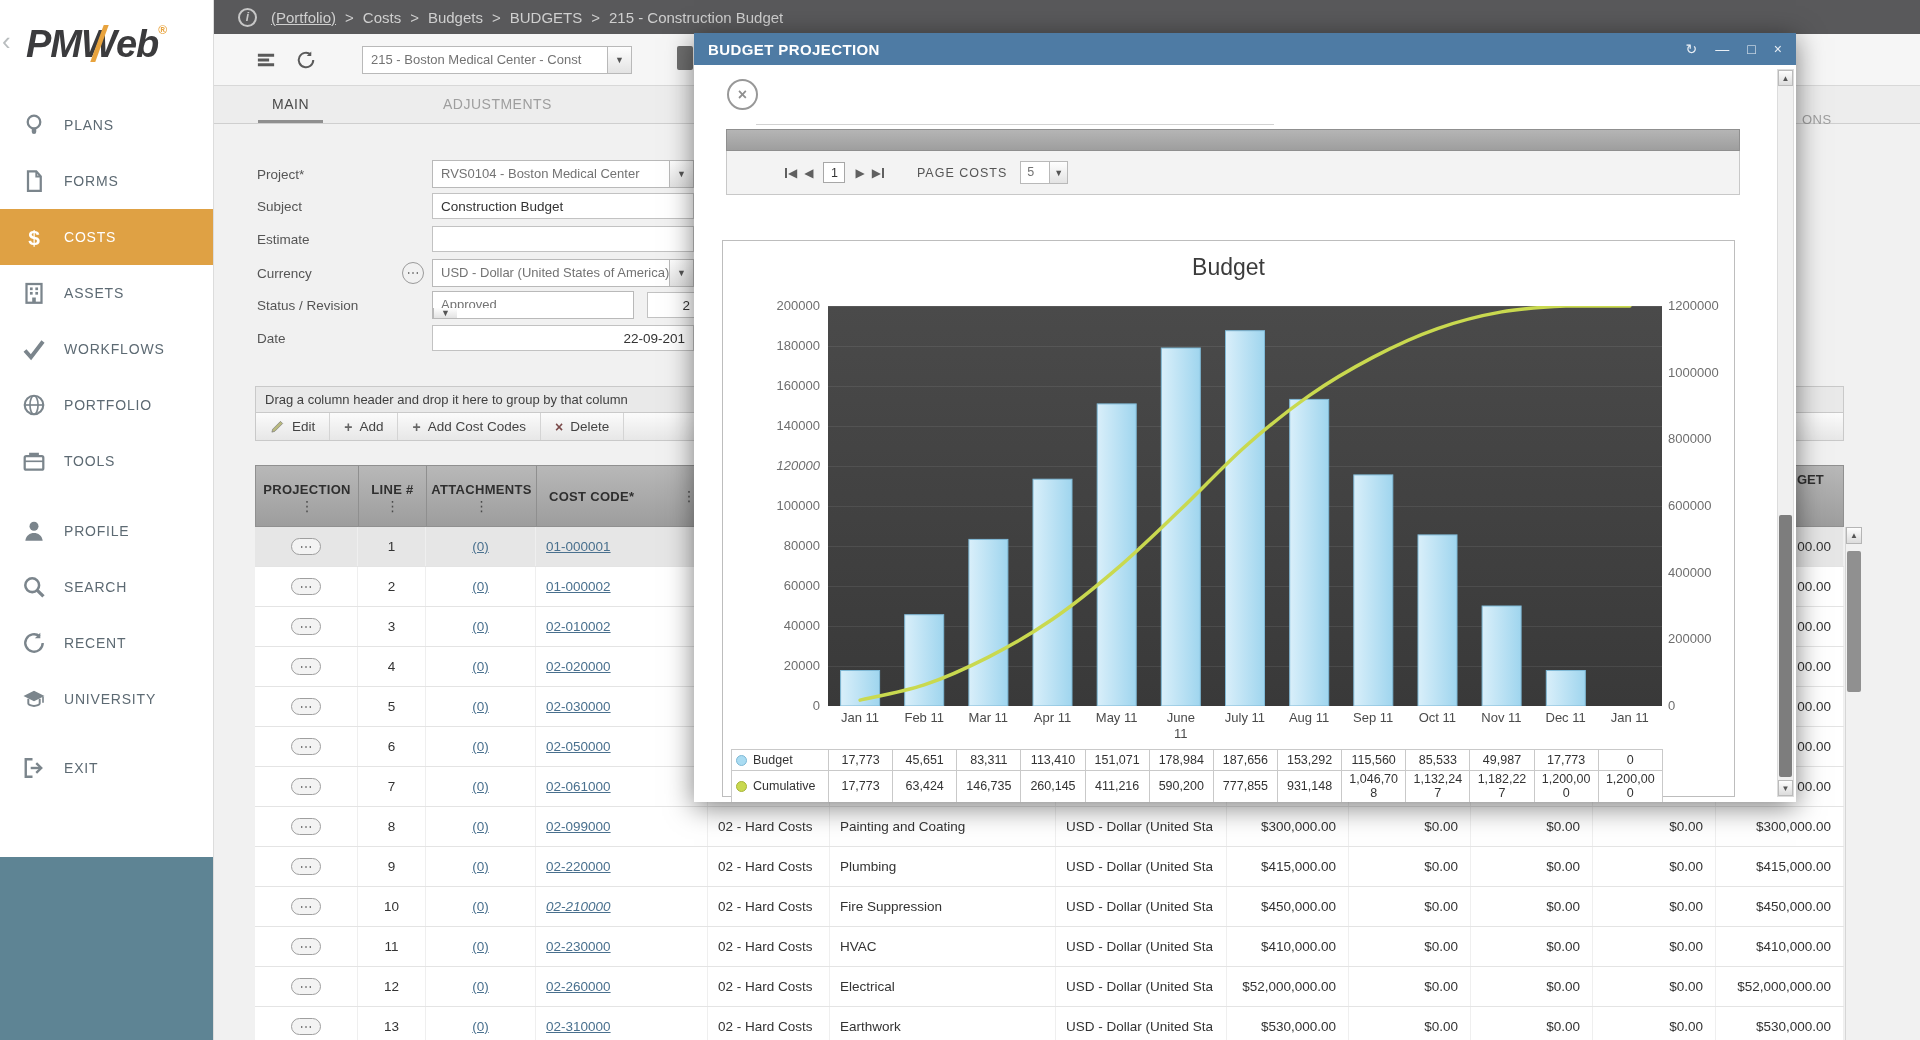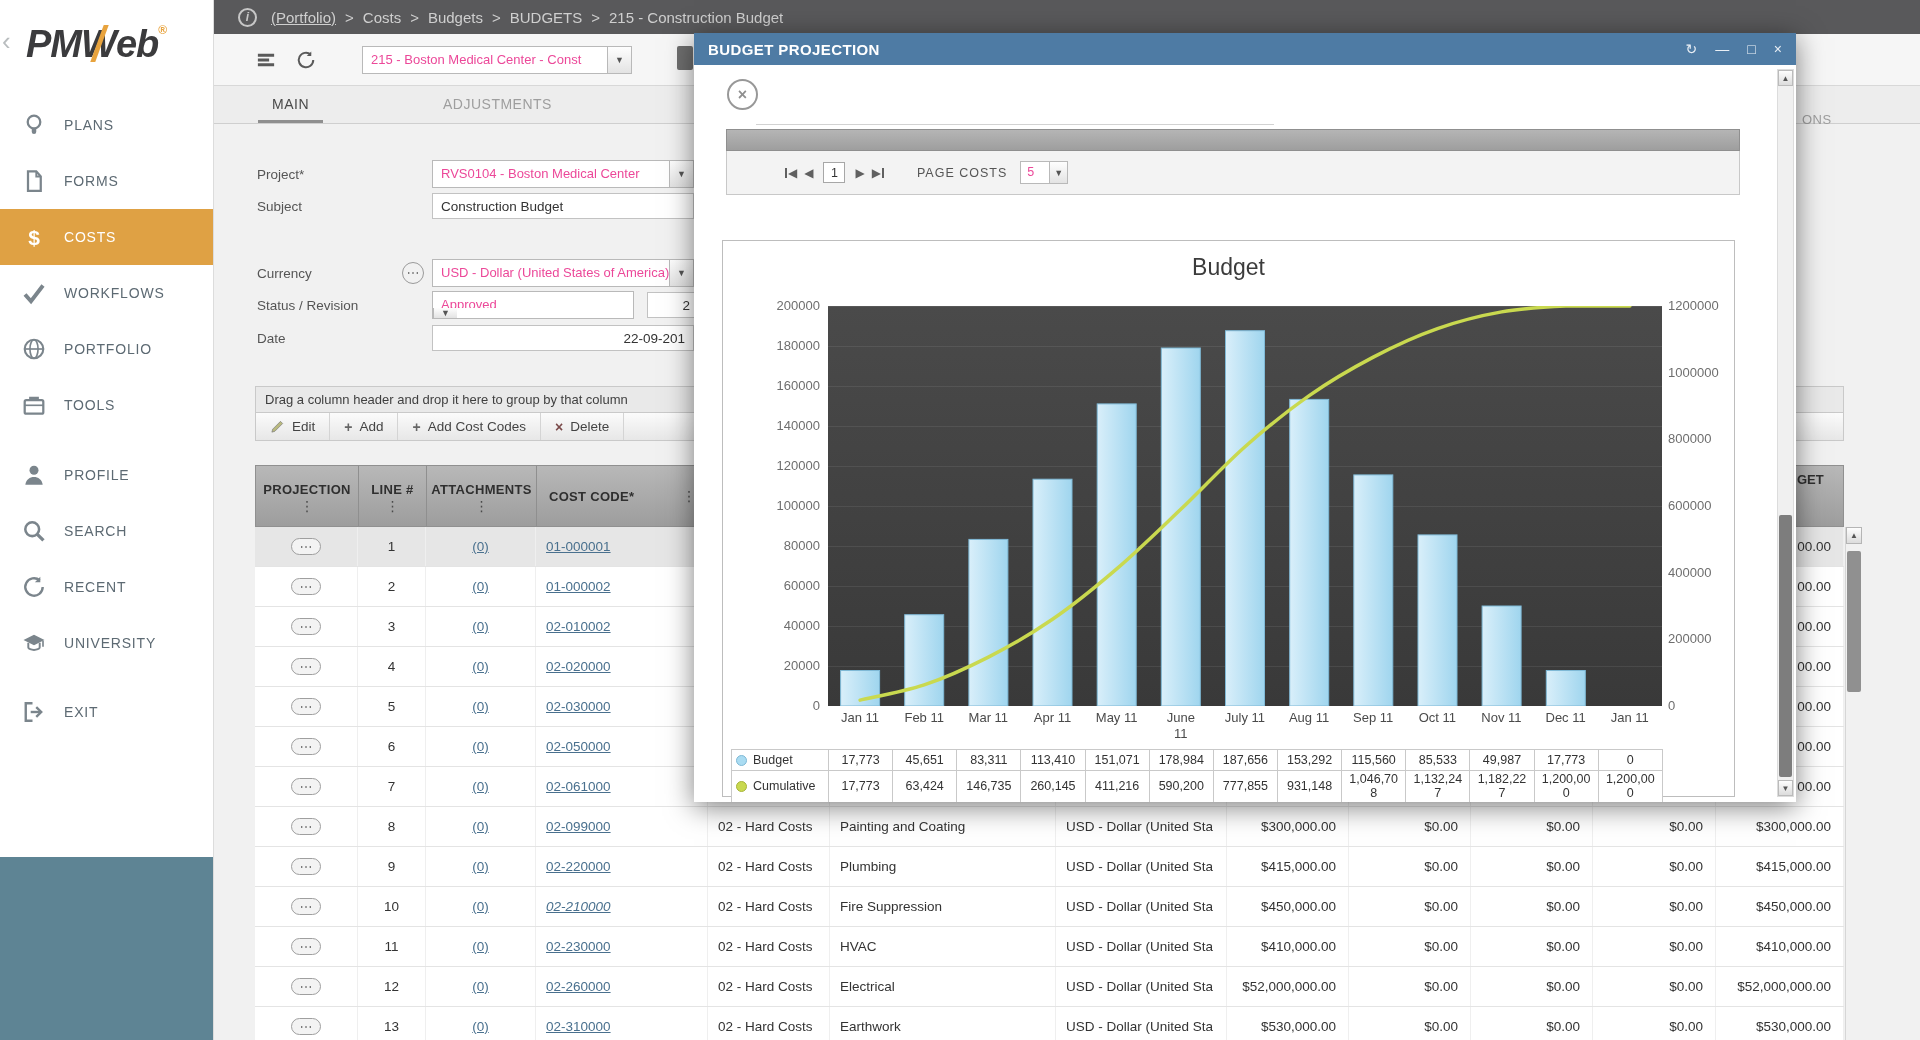--- a/index.html
+++ b/index.html
@@ -25,21 +25,21 @@
 .sidebar-footer{position:absolute;left:0;bottom:0;width:213px;height:183px;background:#5e8494}
 
 
 .topbar{position:absolute;left:214px;top:0;width:1706px;height:34px;background:#59595b;display:flex;align-items:center;gap:14px;padding-left:24px;z-index:2}
 .info-ic{width:19px;height:19px;border:2px solid #c7c7c7;border-radius:50%;color:#c7c7c7;font-size:12px;font-style:italic;font-weight:bold;display:flex;align-items:center;justify-content:center;flex:none}
 .crumbs{color:#cfcfcf;font-size:15px;display:flex;gap:9px;align-items:center;white-space:nowrap}
 .crumbs .link{text-decoration:underline;cursor:pointer}
 .toolbar2{position:absolute;left:214px;top:34px;width:1706px;height:52px;background:#f6f6f6;border-bottom:1px solid #d8d8d8;display:flex;align-items:center;padding-left:42px}
 .tb2-ic{margin-right:20px;display:flex;align-items:center}
 .combo{display:flex;height:28px;background:#fff;border:1px solid #b9b9b9}
-.combo .val{flex:1;padding:0 8px;line-height:26px;white-space:nowrap;overflow:hidden;font-size:13px;color:#ec4899}
+.combo .val{flex:1;padding:0 8px;line-height:26px;white-space:nowrap;overflow:hidden;font-size:13px;color:#737373}
 .combo .arr{width:24px;flex:none;border-left:1px solid #b9b9b9;background:linear-gradient(#fefefe,#e3e3e3);display:flex;align-items:center;justify-content:center;color:#555;font-size:9px}
 .record-combo{width:270px;margin-left:26px}
 .icon-sliver{position:absolute;left:677px;top:46px;width:16px;height:24px;background:#6f6f6f;border-radius:2px;z-index:1}
 
 
 .tabsrow{position:absolute;left:214px;top:86px;width:1706px;height:38px;background:#ededed;border-bottom:1px solid #cfcfcf;display:flex;align-items:stretch;padding-left:44px}
 .tab{font-size:14px;letter-spacing:.5px;padding:10px 14px 0;color:#9e9e9e;cursor:pointer}
 .tab.active{color:#4a4a4a;border-bottom:3px solid #8f8f8f}
 .tab + .tab{margin-left:106px}
 
@@ -142,20 +142,31 @@
           <span class="lbl">FORMS</span>
         </div>
         <div class="nav-item active">
           <svg width="24" height="24" viewBox="0 0 16 16">
             <text x="8" y="13" font-size="14" font-weight="bold" text-anchor="middle" fill="#ffffff" font-family="Liberation Sans, sans-serif">$</text>
           </svg>
           <span class="lbl">COSTS</span>
         </div>
         <div class="nav-item">
           <svg width="24" height="24" viewBox="0 0 16 16">
+            <rect x="3" y="2" width="10" height="12.5" fill="none" stroke="#7b858c" stroke-width="1.5"></rect>
+            <rect x="5.3" y="4.3" width="1.8" height="1.8" fill="#7b858c"></rect>
+            <rect x="8.9" y="4.3" width="1.8" height="1.8" fill="#7b858c"></rect>
+            <rect x="5.3" y="7.3" width="1.8" height="1.8" fill="#7b858c"></rect>
+            <rect x="8.9" y="7.3" width="1.8" height="1.8" fill="#7b858c"></rect>
+            <rect x="6.8" y="11" width="2.4" height="3.5" fill="#7b858c"></rect>
+          </svg>
+          <span class="lbl">ASSETS</span>
+        </div>
+        <div class="nav-item">
+          <svg width="24" height="24" viewBox="0 0 16 16">
             <path d="M2 9l4 4.5L14 3" fill="none" stroke="#7b858c" stroke-width="2.6"></path>
           </svg>
           <span class="lbl">WORKFLOWS</span>
         </div>
         <div class="nav-item">
           <svg width="24" height="24" viewBox="0 0 16 16">
             <circle cx="8" cy="8" r="6.2" fill="none" stroke="#7b858c" stroke-width="1.4"></circle>
             <ellipse cx="8" cy="8" rx="2.7" ry="6.2" fill="none" stroke="#7b858c" stroke-width="1.1"></ellipse>
             <line x1="1.8" y1="8" x2="14.2" y2="8" stroke="#7b858c" stroke-width="1.1"></line>
           </svg>
@@ -259,20 +270,27 @@
         <div class="combo" style="width: 262px;">
           <span class="val">RVS0104 - Boston Medical Center</span>
           <span class="arr">▼</span>
         </div>
       </div>
       <div class="frow" style="top: 68px;">
         <span class="flabel">Subject</span>
         <span class="pre-slot"></span>
         <div class="finput" style="width: 262px;">
           <span>Construction Budget</span>
+        </div>
+      </div>
+      <div class="frow" style="top: 101px;">
+        <span class="flabel">Estimate</span>
+        <span class="pre-slot"></span>
+        <div class="finput" style="width: 262px;">
+          <span></span>
         </div>
       </div>
       <div class="frow" style="top: 135px;">
         <span class="flabel">Currency</span>
         <span class="pre-slot">
           <span class="ellipsis-btn">⋯</span>
         </span>
         <div class="combo" style="width: 262px;">
           <span class="val">USD - Dollar (United States of America)</span>
           <span class="arr">▼</span>
@@ -689,21 +707,21 @@
               <rect x="654.1" y="300.0" width="39" height="100.0" fill="url(#barg)" stroke="#7fb9d6" stroke-width="1"></rect>
               <rect x="718.3" y="364.5" width="39" height="35.5" fill="url(#barg)" stroke="#7fb9d6" stroke-width="1"></rect>
               <path d="M32.1,394.1C42.8,391.5 74.8,386.0 96.2,378.9C117.6,371.7 139.0,362.0 160.4,351.1C181.8,340.2 203.2,328.0 224.5,313.3C245.9,298.6 267.3,281.3 288.7,262.9C310.1,244.6 331.5,223.6 352.8,203.3C374.2,182.9 395.6,159.7 417.0,140.7C438.4,121.8 459.8,104.6 481.2,89.6C502.5,74.7 523.9,62.3 545.3,51.1C566.7,39.9 588.1,30.1 609.5,22.6C630.8,15.1 652.2,9.7 673.6,5.9C695.0,2.2 716.4,1.0 737.8,0.0C759.2,0.0 791.2,0.0 801.9,0.0" fill="none" stroke="#c9d94f" stroke-width="3.5" stroke-linecap="round"></path>
             </svg>
           </div>
         <div id="ylabels">
             <span class="yl left" style="left: 0px; top: 57px;">200000</span>
             <span class="yl left" style="left: 0px; top: 97px;">180000</span>
             <span class="yl left" style="left: 0px; top: 137px;">160000</span>
             <span class="yl left" style="left: 0px; top: 177px;">140000</span>
-            <span class="yl left" style="left: 0px; top: 217px;">120000</span>
+            <span class="yl left" style="left: 0px; top: 217px; font-style: italic;">120000</span>
             <span class="yl left" style="left: 0px; top: 257px;">100000</span>
             <span class="yl left" style="left: 0px; top: 297px;">80000</span>
             <span class="yl left" style="left: 0px; top: 337px;">60000</span>
             <span class="yl left" style="left: 0px; top: 377px;">40000</span>
             <span class="yl left" style="left: 0px; top: 417px;">20000</span>
             <span class="yl left" style="left: 0px; top: 457px;">0</span>
             <span class="yl" style="left: 945px; top: 57px;">1200000</span>
             <span class="yl" style="left: 945px; top: 123.667px;">1000000</span>
             <span class="yl" style="left: 945px; top: 190.333px;">800000</span>
             <span class="yl" style="left: 945px; top: 257px;">600000</span>

